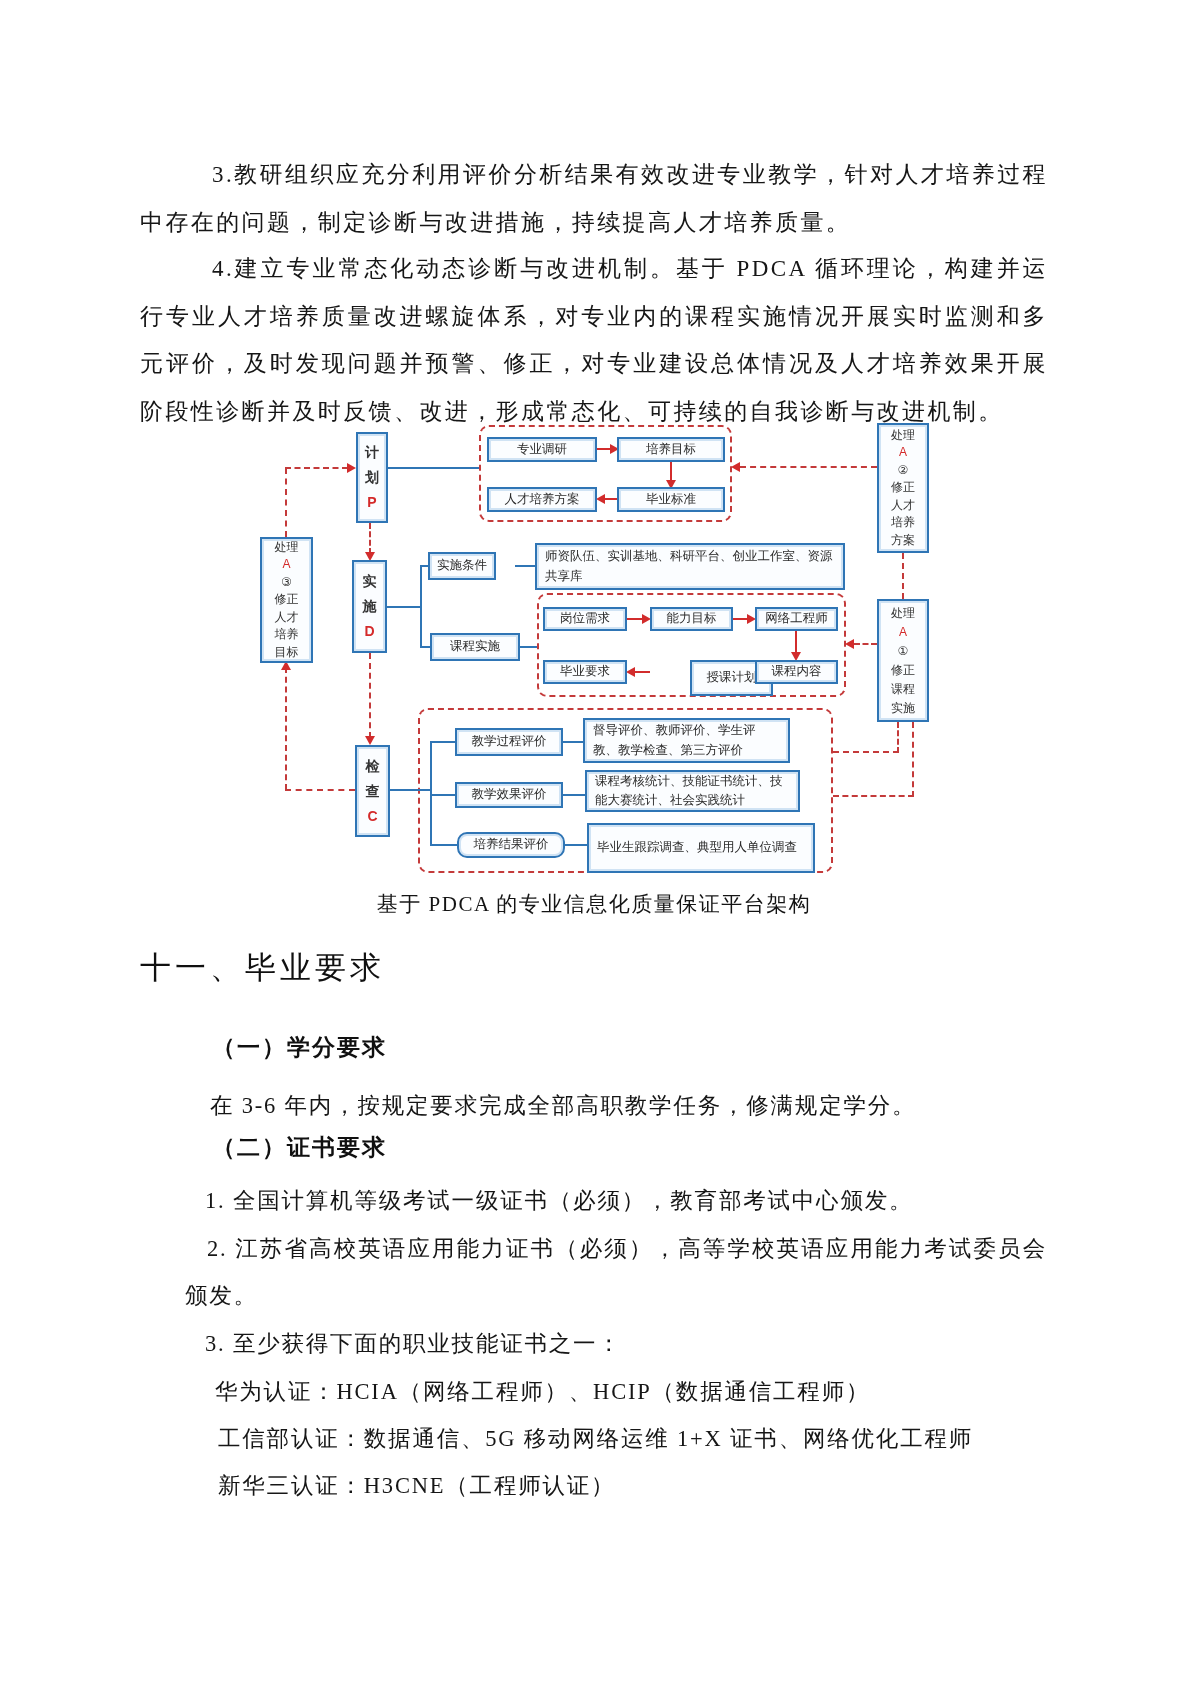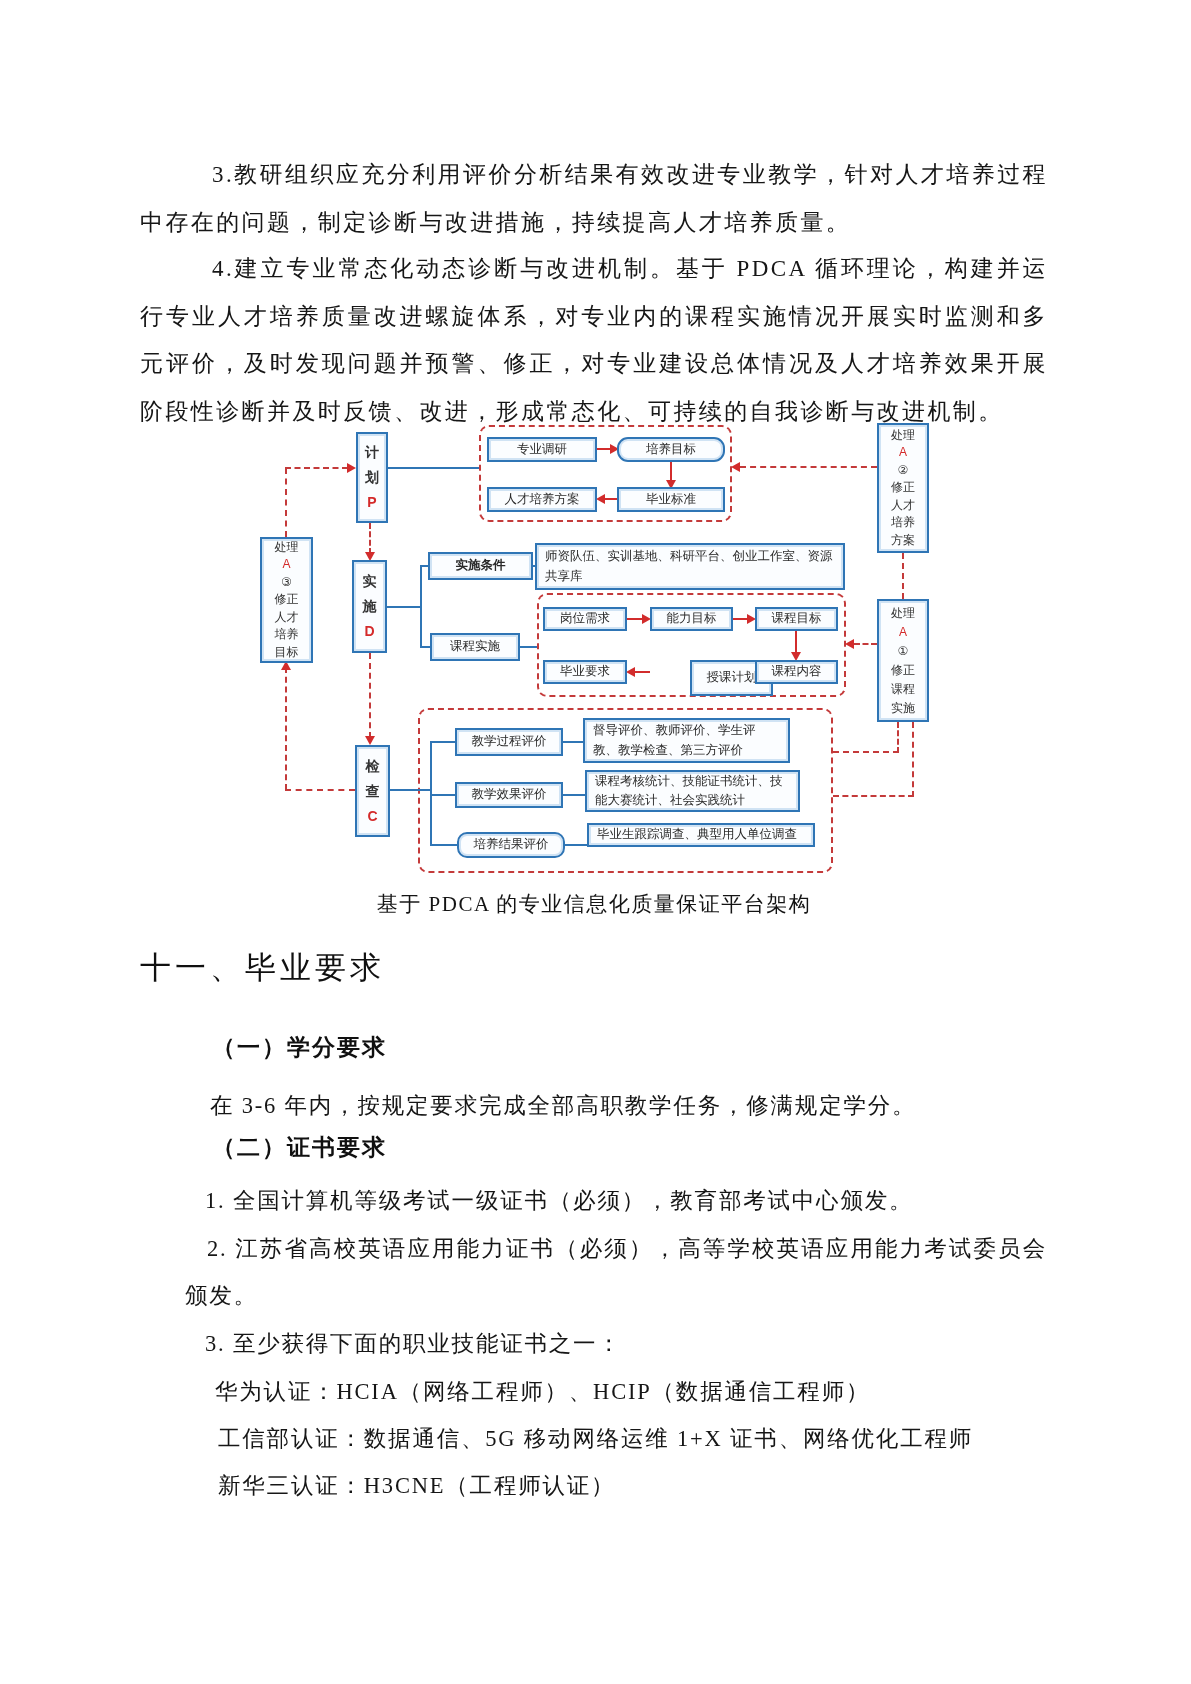--- a/index.html
+++ b/index.html
@@ -169,40 +169,40 @@
     <div class="bx abx" style="left:647px;top:184px;width:52px;height:123px;line-height:19px;">
       <span>处理</span>
       <span class="red">A</span>
       <span>①</span>
       <span>修正</span>
       <span>课程</span>
       <span>实施</span>
     </div>
 
     <div class="bx" style="left:257px;top:22px;width:110px;height:25px;">专业调研</div>
-    <div class="bx" style="left:387px;top:22px;width:108px;height:25px;border-radius:11px;">培养目标</div>
+    <div class="bx" style="left:387px;top:22px;width:108px;height:25px;">培养目标</div>
     <div class="bx" style="left:257px;top:72px;width:110px;height:25px;">人才培养方案</div>
     <div class="bx" style="left:387px;top:72px;width:108px;height:25px;">毕业标准</div>
 
-    <div class="bx" style="left:198px;top:137px;width:105px;height:28px;font-weight:bold;">实施条件</div>
+    <div class="bx" style="left:198px;top:137px;width:68px;height:28px;">实施条件</div>
     <div class="bx bxl" style="left:305px;top:128px;width:310px;height:47px;">师资队伍、实训基地、科研平台、创业工作室、资源共享库</div>
     <div class="bx" style="left:200px;top:218px;width:90px;height:28px;">课程实施</div>
     <div class="bx" style="left:313px;top:192px;width:84px;height:24px;">岗位需求</div>
     <div class="bx" style="left:420px;top:192px;width:83px;height:24px;">能力目标</div>
-    <div class="bx" style="left:525px;top:192px;width:83px;height:24px;">课程目标</div>
+    <div class="bx" style="left:525px;top:192px;width:83px;height:24px;">网络工程师</div>
     <div class="bx" style="left:313px;top:245px;width:84px;height:24px;">毕业要求</div>
     <div class="bx" style="left:420px;top:245px;width:83px;height:36px;margin-left:40px;">授课计划</div>
     <div class="bx" style="left:525px;top:245px;width:83px;height:24px;">课程内容</div>
 
     <div class="bx" style="left:225px;top:313px;width:108px;height:28px;">教学过程评价</div>
     <div class="bx bxl" style="left:353px;top:303px;width:207px;height:45px;">督导评价、教师评价、学生评教、教学检查、第三方评价</div>
     <div class="bx" style="left:225px;top:367px;width:108px;height:26px;">教学效果评价</div>
     <div class="bx bxl" style="left:355px;top:355px;width:215px;height:42px;">课程考核统计、技能证书统计、技能大赛统计、社会实践统计</div>
     <div class="bx" style="left:227px;top:417px;width:108px;height:26px;border-radius:10px;">培养结果评价</div>
-    <div class="bx bxl" style="left:357px;top:408px;width:228px;height:24px;">毕业生跟踪调查、典型用人单位调查</div>
+    <div class="bx bxl" style="left:357px;top:408px;width:228px;height:50px;">毕业生跟踪调查、典型用人单位调查</div>
   </div>
 
   <div class="caption" style="top:890px;">基于 PDCA 的专业信息化质量保证平台架构</div>
 
   <div class="h1" style="top:947px;">十一、毕业要求</div>
   <div class="h2" style="top:1032px;">（一）学分要求</div>
   <div class="bodyline" style="left:210px;top:1082px;">在 3-6 年内，按规定要求完成全部高职教学任务，修满规定学分。</div>
   <div class="h2" style="top:1132px;">（二）证书要求</div>
   <div class="bodyline" style="left:205px;top:1177px;">1. 全国计算机等级考试一级证书（必须），教育部考试中心颁发。</div>
   <div class="bodyline" style="left:185px;top:1225px;width:862px;text-indent:22px;text-align:justify;">2. 江苏省高校英语应用能力证书（必须），高等学校英语应用能力考试委员会颁发。</div>

